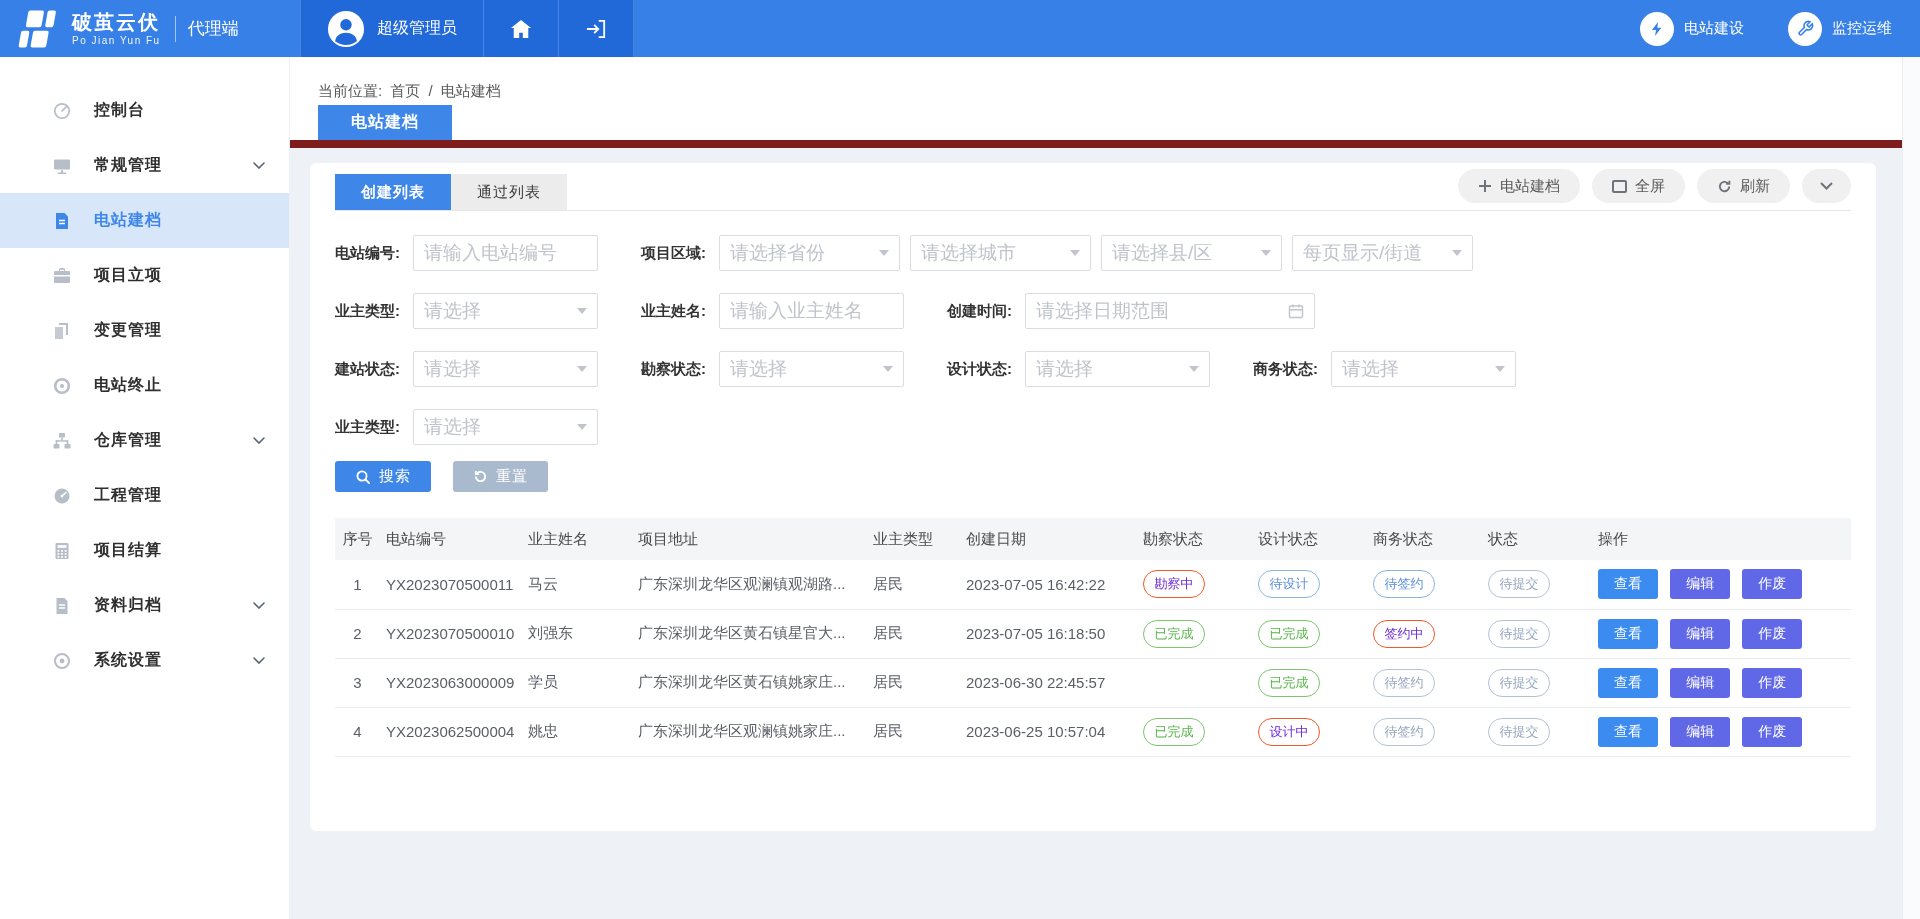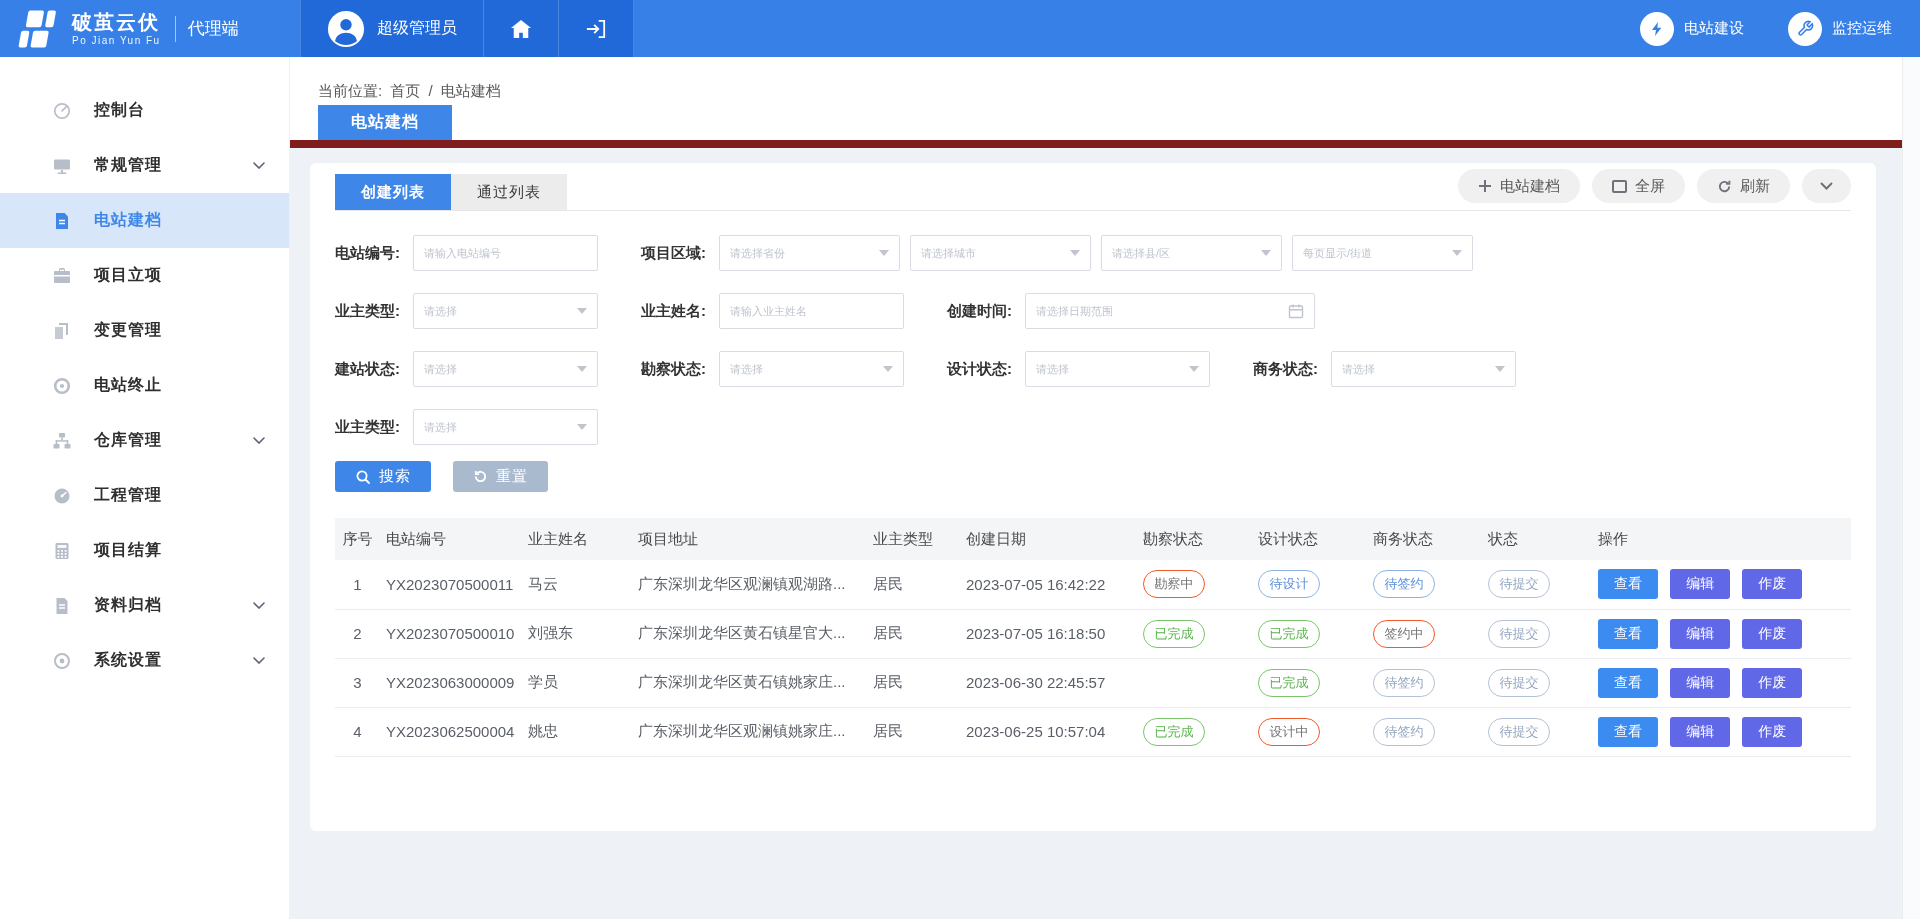--- a/index.html
+++ b/index.html
@@ -54,42 +54,42 @@
   .toolbar { display:flex; gap:12px; align-items:center; margin-bottom:7px; }
   .tb-pill { height:34px; border:none; border-radius:17px; background:#f0f0f0; color:#595959; font-size:15px; display:flex; align-items:center; gap:8px; padding:0 20px; cursor:pointer; font-family:inherit; }
   .tb-pill.sm { padding:0 18px; }
 
   
   .filters { padding-top:24px; }
   .frow { display:flex; margin-bottom:22px; align-items:center; }
   .fg { display:flex; align-items:center; width:306px; flex:none; }
   .fg.wide { width:auto; }
   .fg label { width:78px; flex:none; font-size:15px; font-weight:bold; color:#333; }
-  .ctrl { width:185px; height:36px; border:1px solid #d9dce3; border-radius:2px; background:#fff; font-size:11px; color:#bfc4cc; display:flex; align-items:center; justify-content:space-between; padding:0 10px; }
+  .ctrl { width:185px; height:36px; border:1px solid #d9dce3; border-radius:2px; background:#fff; font-size:19px; color:#bfc4cc; display:flex; align-items:center; justify-content:space-between; padding:0 10px; }
   input.ctrl { display:inline-block; padding:0 10px; color:#333; font-family:inherit; outline:none; }
   input.ctrl::placeholder { color:#bfc4cc; }
   .sel { cursor:pointer; }
   .caret { width:0; height:0; border-left:5px solid transparent; border-right:5px solid transparent; border-top:6px solid #c0c4cc; }
   .selgroup { display:flex; gap:10px; }
   .selgroup .ctrl { width:181px; }
   .ctrl.date { width:290px; cursor:pointer; }
 
   .actions { display:flex; gap:22px; margin:16px 0 26px; }
   .btn { height:31px; border:none; border-radius:3px; color:#fff; font-size:15px; display:flex; align-items:center; gap:8px; padding:0 20px; cursor:pointer; font-family:inherit; letter-spacing:1px; }
   .btn.search { background:#3e87e8; }
   .btn.reset { background:#a9b9ce; }
 
   
   table { border-collapse:collapse; table-layout:fixed; width:100%; }
   thead th { background:#f4f5f6; height:42px; font-size:15px; color:#4a4a4a; font-weight:normal; text-align:left; padding-left:6px; }
   tbody td { height:49px; border-bottom:1px solid #e9ecf0; font-size:15px; color:#5a5e66; text-align:left; padding-left:6px; overflow:hidden; white-space:nowrap; }
   th.c-idx, td.c-idx { text-align:center; padding-left:0; }
   .tag { display:none; }
   .tag[data-color] { display:inline-block; min-width:62px; text-align:center; padding:4px 10px; border-radius:14px; font-size:13px; border:1px solid; }
-  .tag[data-color="orange"] { color:#737373; border-color:#f0592a; }
+  .tag[data-color="orange"] { color:#6d28d9; border-color:#f0592a; }
   .tag[data-color="green"]  { color:#58b54a; border-color:#7cc56c; }
   .tag[data-color="blue"]   { color:#5b8fd9; border-color:#8db3e2; }
   .tag[data-color="gray"]   { color:#93a5bf; border-color:#b4c2d6; }
   .abtn { width:60px; height:30px; border:none; border-radius:3px; color:#fff; font-size:14px; cursor:pointer; margin-right:8px; font-family:inherit; }
   .abtn.blue { background:#3c8bf0; }
   .abtn.purple { background:#6168e8; }
 
   
   .pagination { display:flex; justify-content:flex-end; align-items:center; gap:10px; margin-top:14px; font-size:14px; color:#555; }
   select.pp { width:54px; height:28px; border:1px solid #cfd3da; border-radius:3px; font-size:14px; font-family:inherit; color:#222; background:#fff; }

